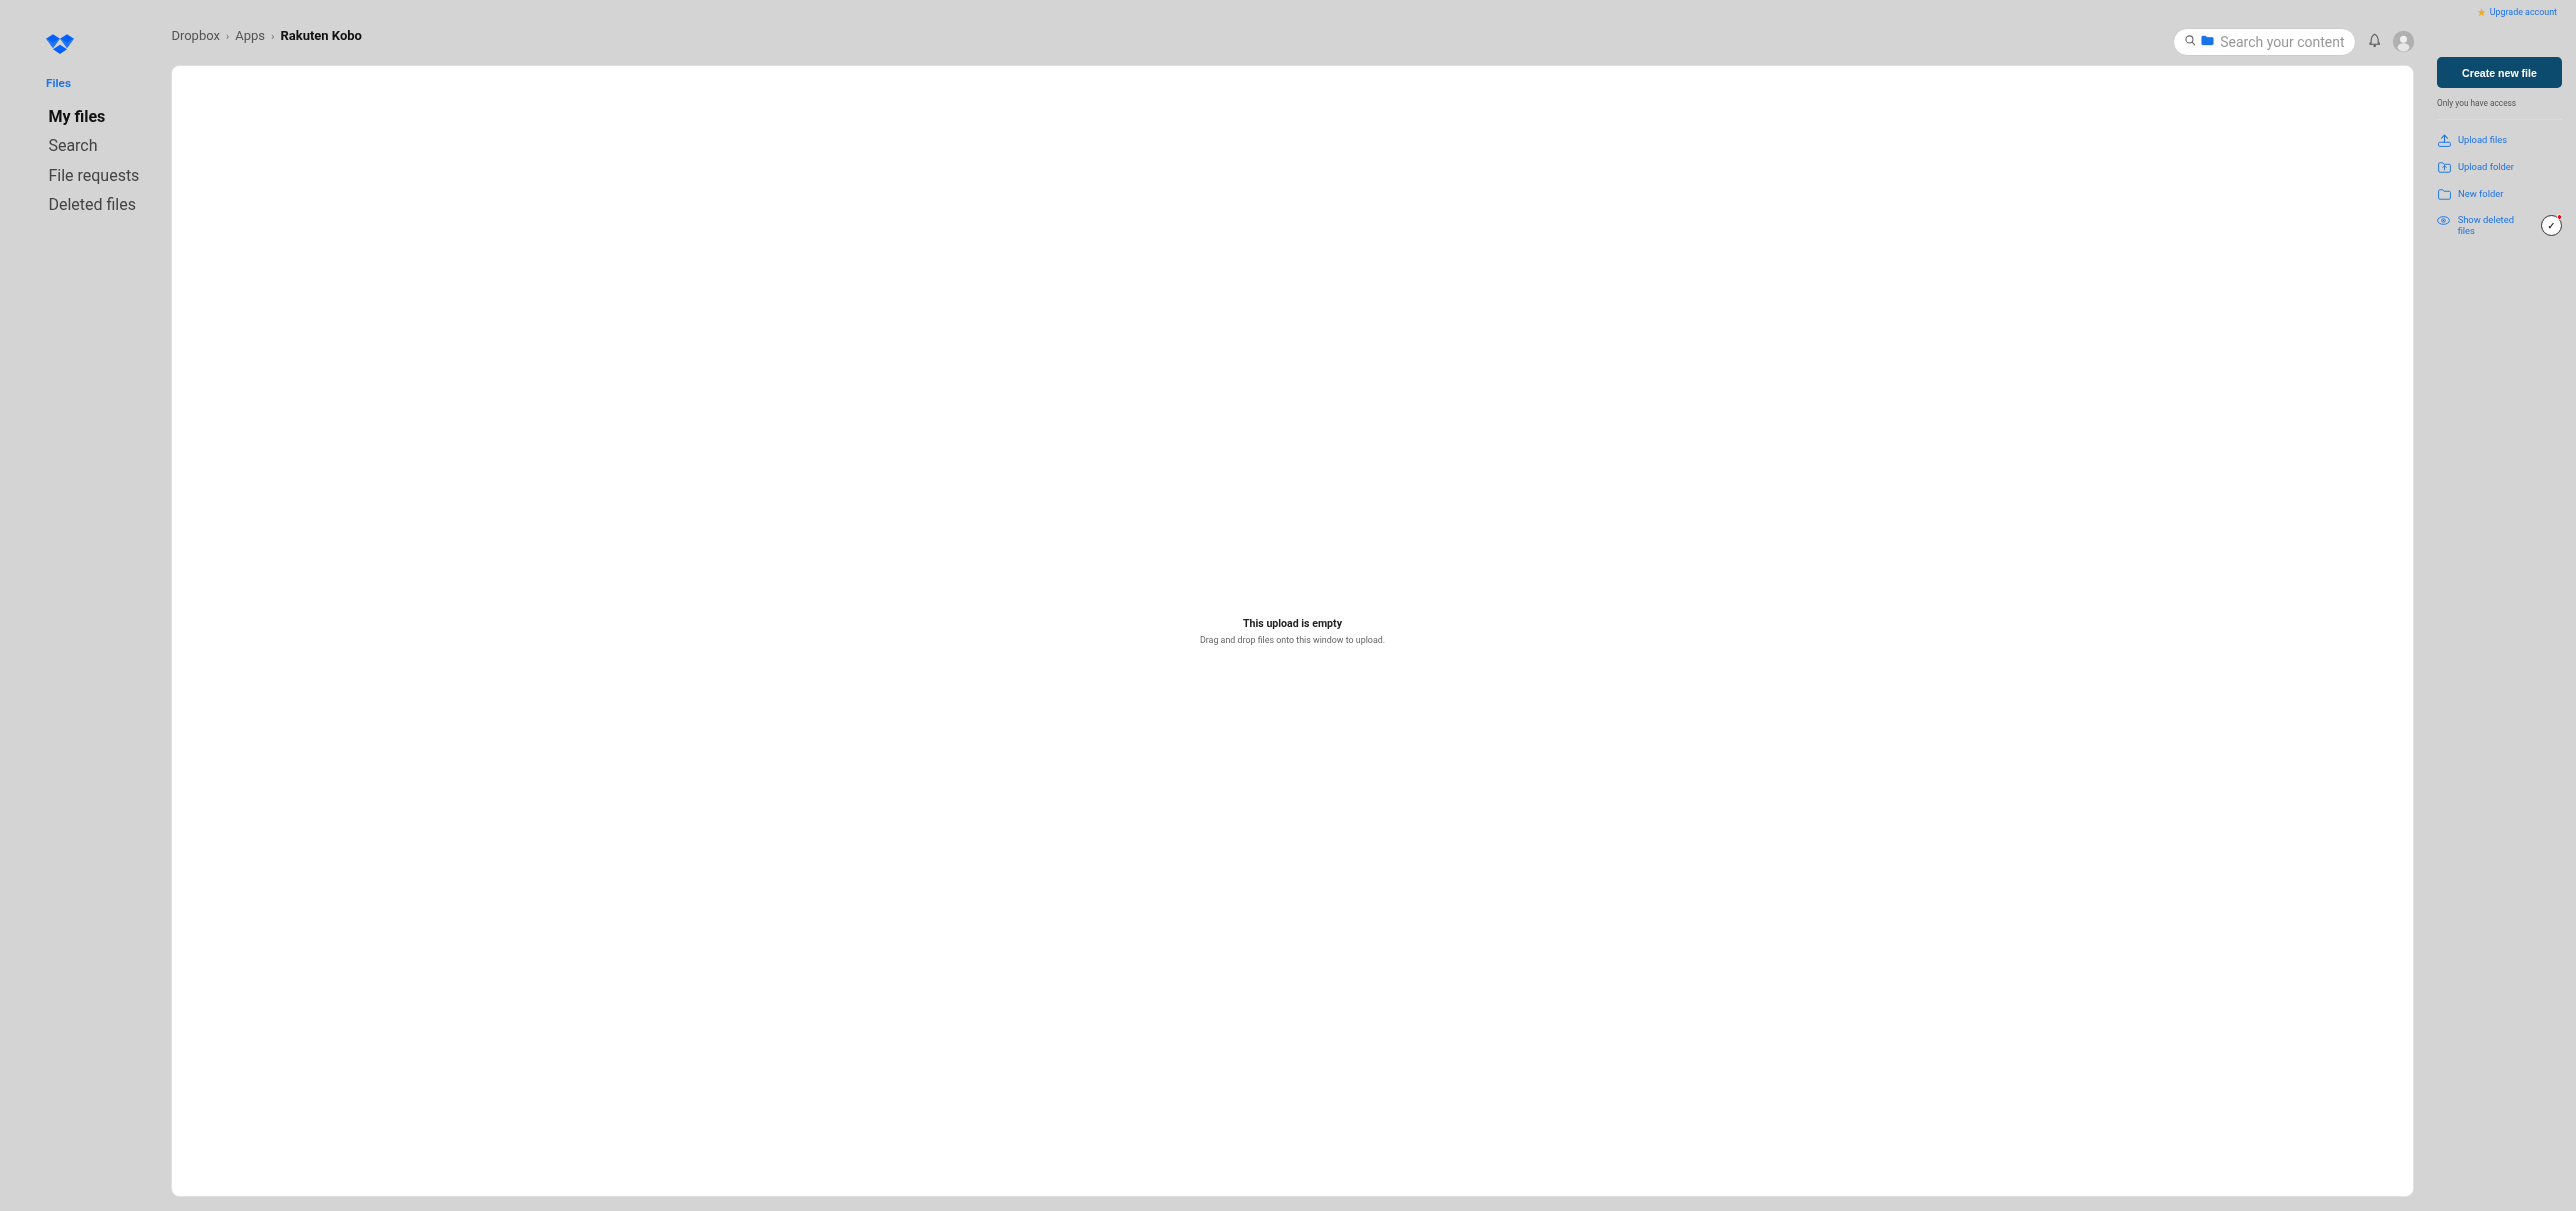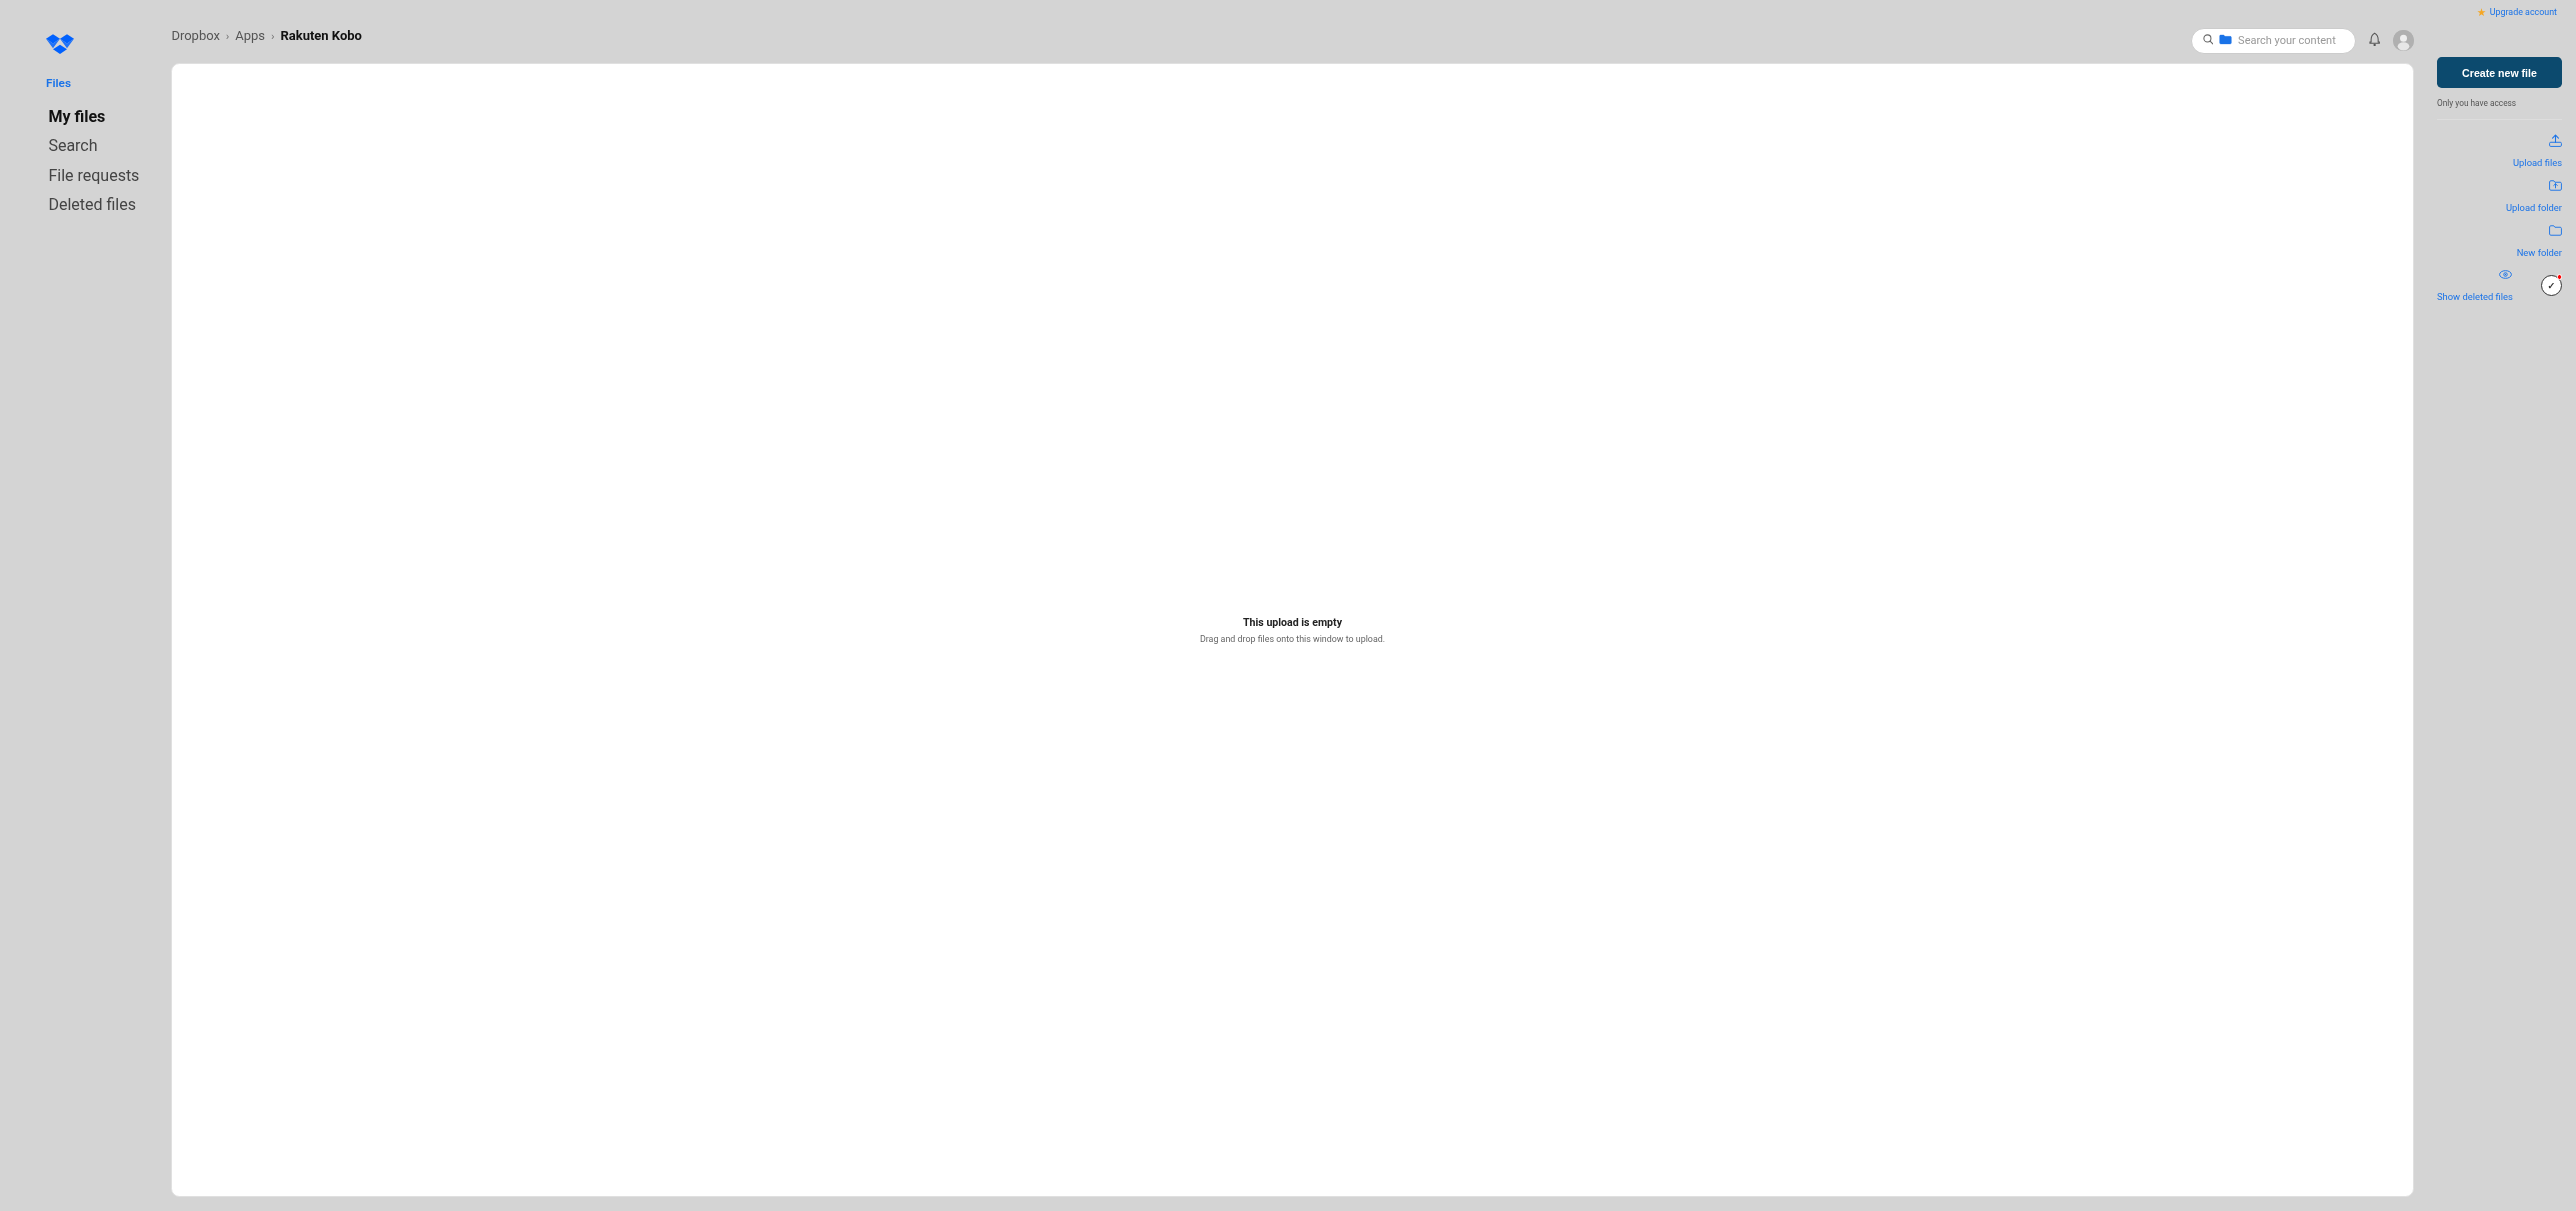--- a/index.html
+++ b/index.html
@@ -112,21 +112,21 @@
     .search-icon {
       color: #666;
       font-size: 10.6px;
     }
     .folder-icon-search {
       color: #1a73e8;
       font-size: 11.8px;
     }
     .search-text {
       color: #999;
-      font-size: 11px;
+      font-size: 14px;
     }
     .header-actions {
       display: flex;
       align-items: center;
       gap: 10.6px;
     }
     .bell-icon {
       font-size: 14px;
       color: #555;
       cursor: pointer;
@@ -198,26 +198,25 @@
       margin: 4.7px 0;
     }
     .action-list {
       display: flex;
       flex-direction: column;
       gap: 10.6px;
       margin-top: 2.4px;
     }
     .action-item {
       display: flex;
-      align-items: flex-end;
+      align-items: flex-start;
       gap: 7px;
       cursor: pointer;
       color: #1a73e8;
       font-size: 9.4px;
-      flex-direction: column;
     }
     .action-icon {
       font-size: 11.8px;
       color: #1a73e8;
       width: 14px;
       text-align: center;
     }
     .checkmark-circle {
       width: 21px;
       height: 21px;

